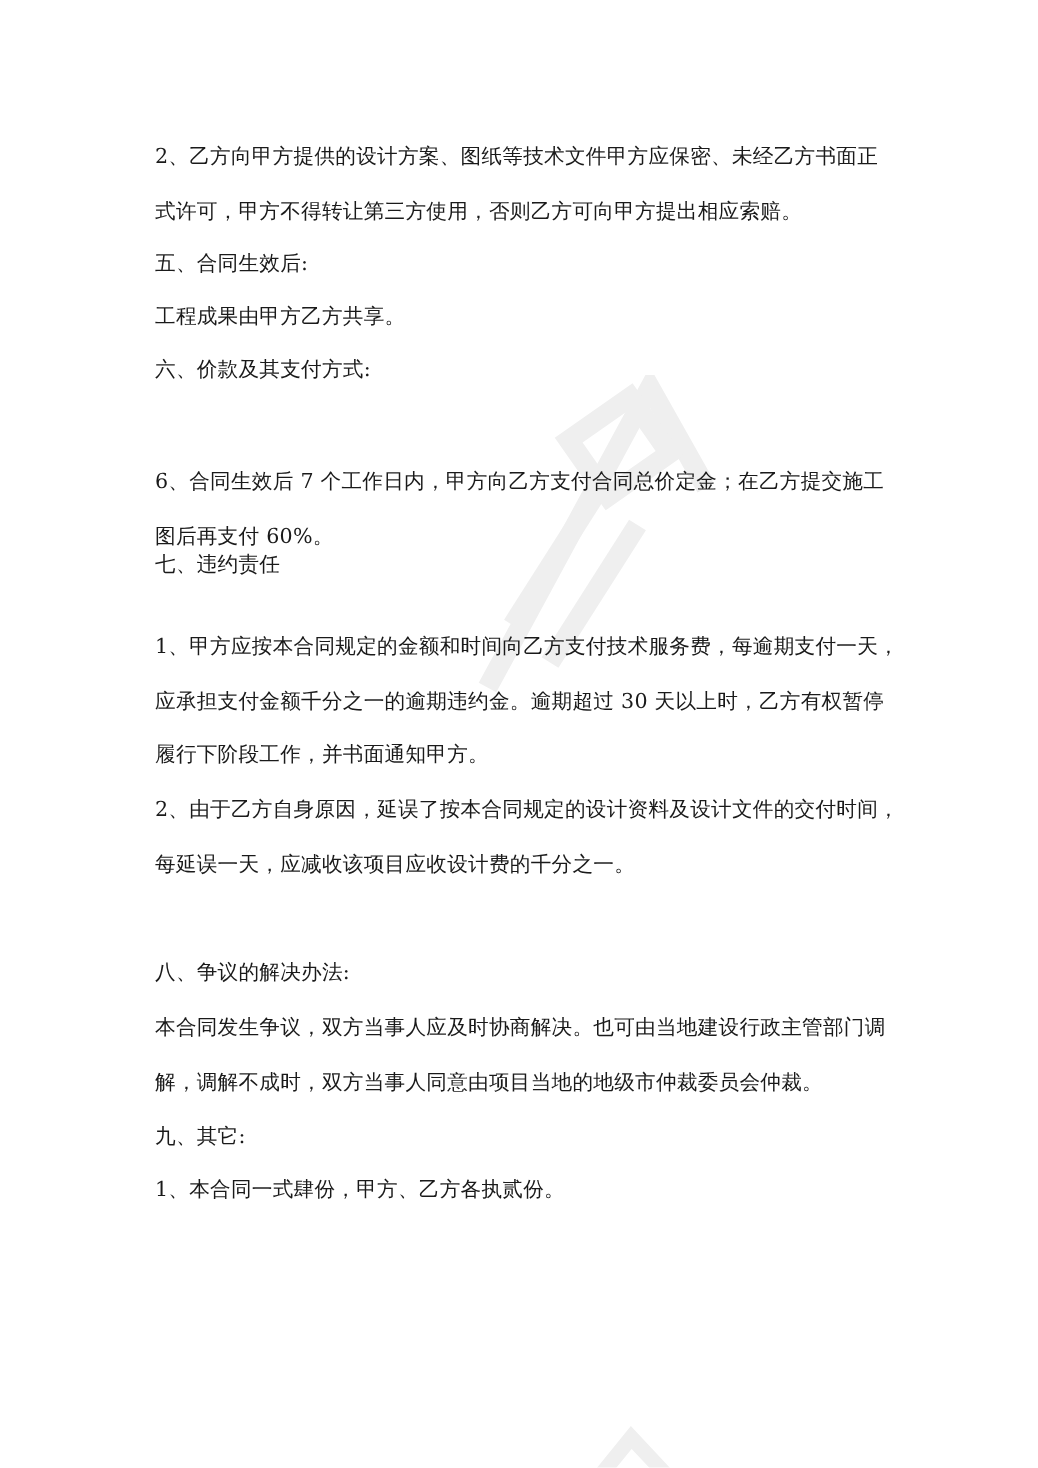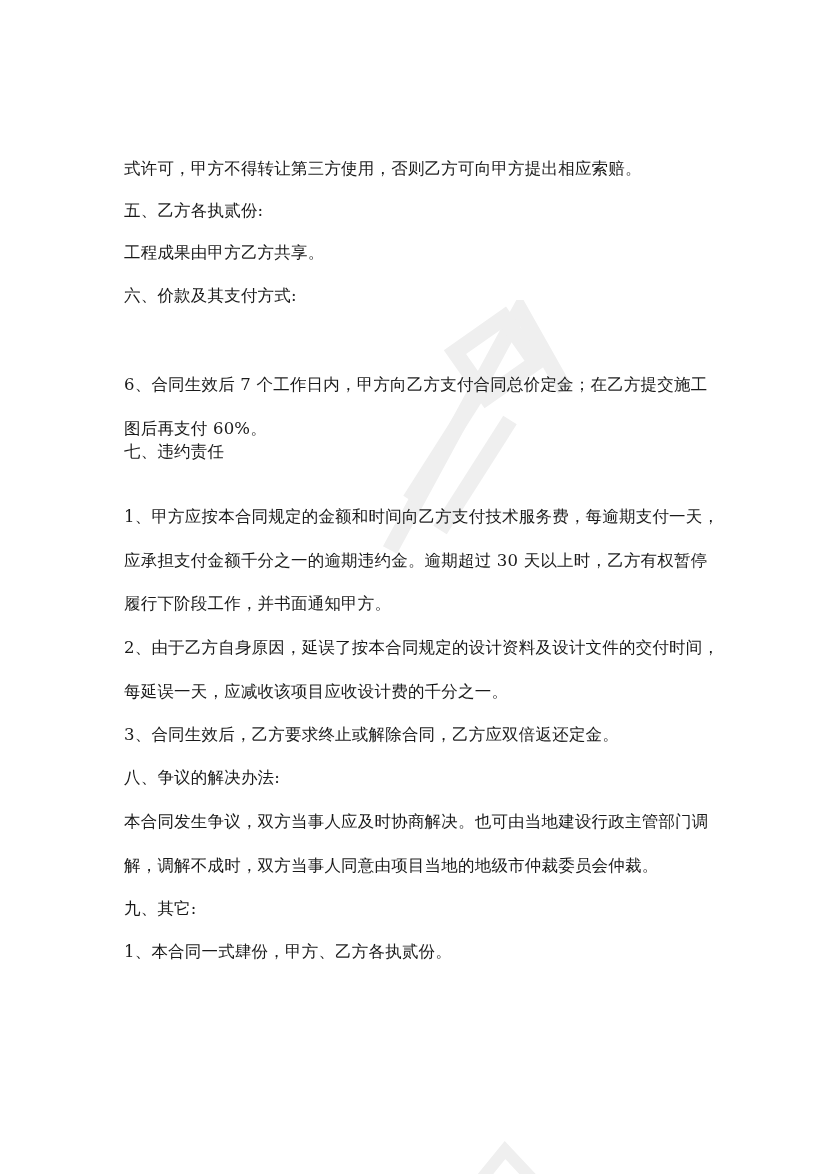--- a/index.html
+++ b/index.html
@@ -38,32 +38,32 @@
   </svg>
 
   <svg class="watermark-bottom" viewBox="0 0 200 120">
     <g fill="none" stroke="#efefef" stroke-width="12">
       <polyline points="20,120 85,40 160,120"></polyline>
       <polyline points="60,110 95,80"></polyline>
       <polyline points="80,120 120,90"></polyline>
     </g>
   </svg>
 
+  <div class="line" style="top:114px">2、乙方向甲方提供的设计方案、图纸等技术文件甲方应保密、未经乙方书面正</div>
   <div class="line" style="top:158px">式许可，甲方不得转让第三方使用，否则乙方可向甲方提出相应索赔。</div>
-  <div class="line" style="top:200px">五、乙方各执贰份:</div>
+  <div class="line" style="top:200px">五、合同生效后:</div>
   <div class="line" style="top:242px">工程成果由甲方乙方共享。</div>
   <div class="line" style="top:285px">六、价款及其支付方式:</div>
   <div class="line" style="top:374px">6、合同生效后 7 个工作日内，甲方向乙方支付合同总价定金；在乙方提交施工</div>
   <div class="line" style="top:418px">图后再支付 60%。</div>
   <div class="line" style="top:441px">七、违约责任</div>
   <div class="line" style="top:506px">1、甲方应按本合同规定的金额和时间向乙方支付技术服务费，每逾期支付一天，</div>
   <div class="line" style="top:550px">应承担支付金额千分之一的逾期违约金。逾期超过 30 天以上时，乙方有权暂停</div>
   <div class="line" style="top:593px">履行下阶段工作，并书面通知甲方。</div>
   <div class="line" style="top:637px">2、由于乙方自身原因，延误了按本合同规定的设计资料及设计文件的交付时间，</div>
   <div class="line" style="top:681px">每延误一天，应减收该项目应收设计费的千分之一。</div>
-  <div class="line" style="top:724px">3、合同生效后，乙方要求终止或解除合同，乙方应双倍返还定金。</div>
   <div class="line" style="top:767px">八、争议的解决办法:</div>
   <div class="line" style="top:811px">本合同发生争议，双方当事人应及时协商解决。也可由当地建设行政主管部门调</div>
   <div class="line" style="top:855px">解，调解不成时，双方当事人同意由项目当地的地级市仲裁委员会仲裁。</div>
   <div class="line" style="top:898px">九、其它:</div>
   <div class="line" style="top:941px">1、本合同一式肆份，甲方、乙方各执贰份。</div>
 
 </div>
 
 </body></html>

